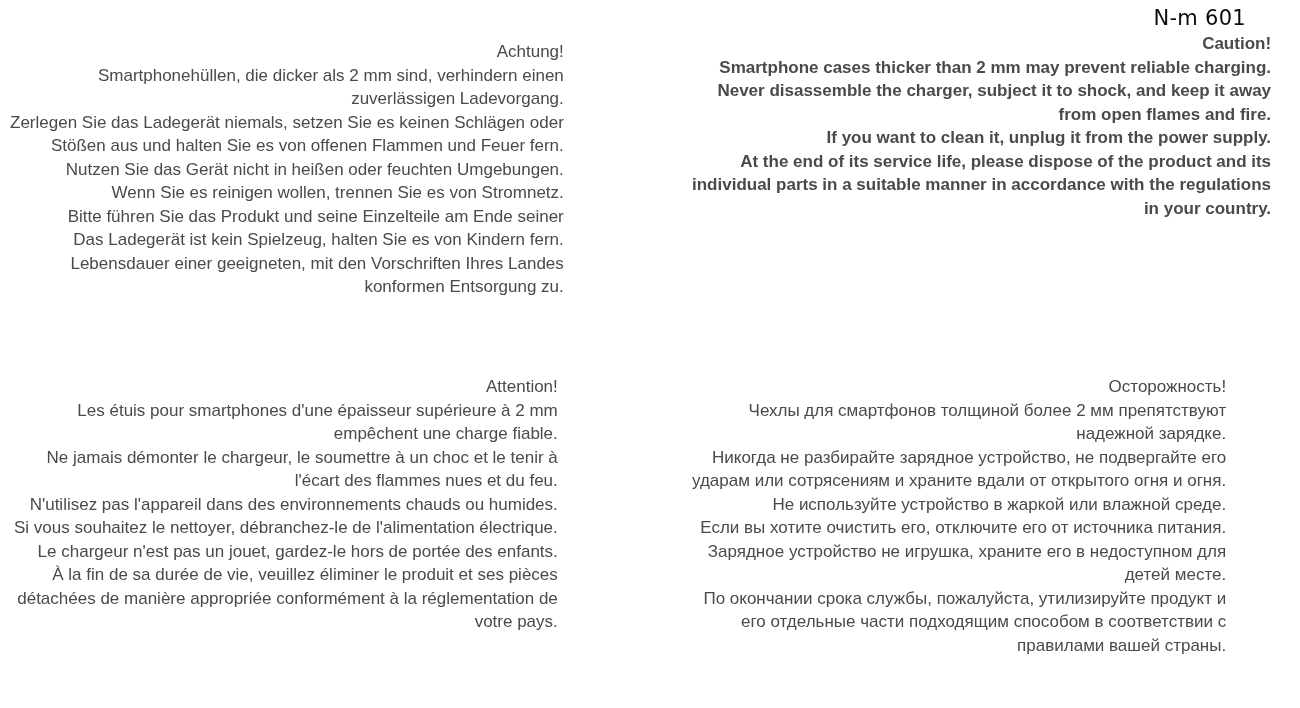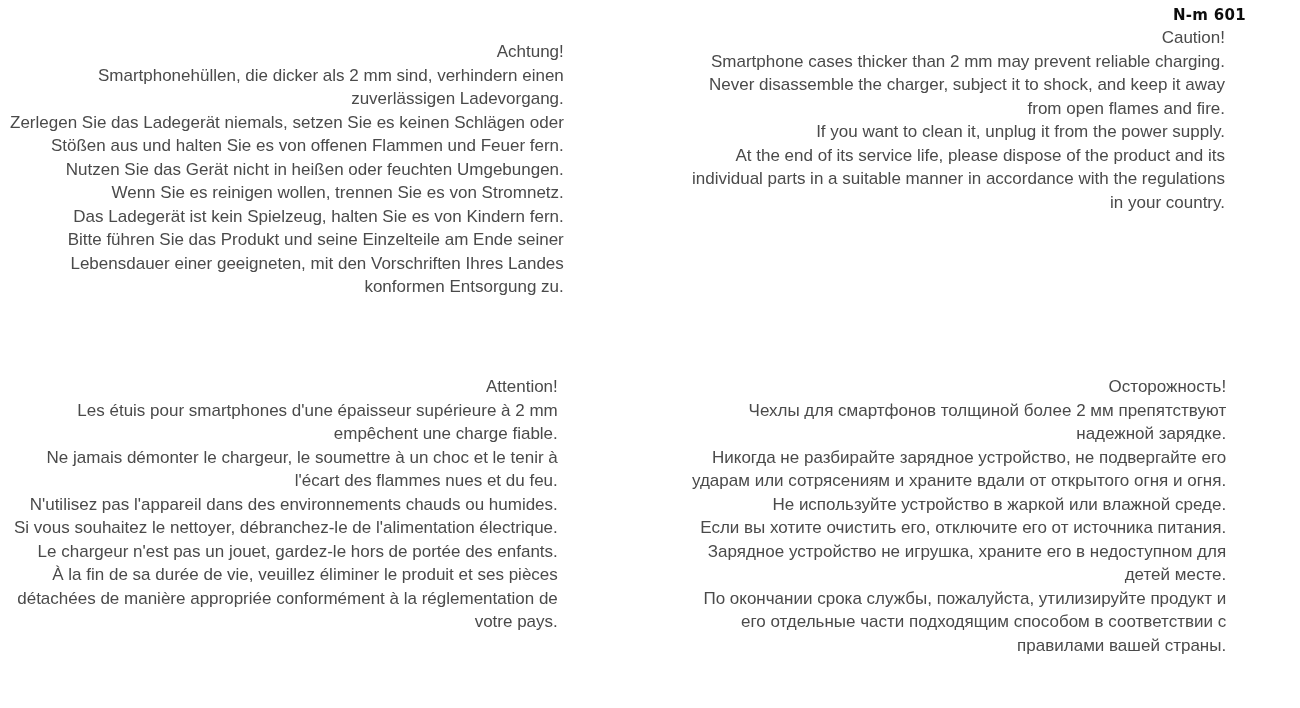--- a/index.html
+++ b/index.html
@@ -12,60 +12,60 @@
     position: relative;
     overflow: hidden;
     background: var(--bg, #ffffff);
     font-family: "Liberation Sans", sans-serif;
   }
   .model-number {
     position: absolute;
     top: 7px;
     right: 54px;
     font-family: "DejaVu Sans", sans-serif;
-    font-weight: bold;
-    font-size: 15px;
+    font-weight: normal;
+    font-size: 21px;
     line-height: 1.1;
     color: var(--model-text, #0d0d0d);
     letter-spacing: 0.3px;
     text-align: right;
   }
   .block {
     position: absolute;
     color: var(--body-text, #4a4a4a);
     font-size: 17px;
     line-height: 23.5px;
     white-space: nowrap;
   }
   .block .line {
     margin: 0;
     padding: 0;
     text-align: right;
   }
   .block-german  { left: 10px;  top: 40px;  }
-  .block-english { left: 692px; top: 26px;  }
+  .block-english { left: 692px; top: 32px; font-weight: bold;  }
   .block-french  { left: 14px;  top: 375px; }
   .block-russian { left: 692px; top: 375px; }
 </style>
 </head>
 <body>
 
 <div class="model-number">N-m 601</div>
 
 <div class="block block-german">
   <div class="line">Achtung!</div>
   <div>
       <div class="line">Smartphonehüllen, die dicker als 2 mm sind, verhindern einen</div>
       <div class="line">zuverlässigen Ladevorgang.</div>
       <div class="line">Zerlegen Sie das Ladegerät niemals, setzen Sie es keinen Schlägen oder</div>
       <div class="line">Stößen aus und halten Sie es von offenen Flammen und Feuer fern.</div>
       <div class="line">Nutzen Sie das Gerät nicht in heißen oder feuchten Umgebungen.</div>
       <div class="line">Wenn Sie es reinigen wollen, trennen Sie es von Stromnetz.</div>
+      <div class="line">Bitte führen Sie das Produkt und seine Einzelteile am Ende seiner</div>
       <div class="line">Das Ladegerät ist kein Spielzeug, halten Sie es von Kindern fern.</div>
-      <div class="line">Bitte führen Sie das Produkt und seine Einzelteile am Ende seiner</div>
       <div class="line">Lebensdauer einer geeigneten, mit den Vorschriften Ihres Landes</div>
       <div class="line">konformen Entsorgung zu.</div>
     </div>
 </div>
 
 <div class="block block-english">
   <div class="line">Caution!</div>
   <div>
       <div class="line">Smartphone cases thicker than 2 mm may prevent reliable charging.</div>
       <div class="line">Never disassemble the charger, subject it to shock, and keep it away</div>

